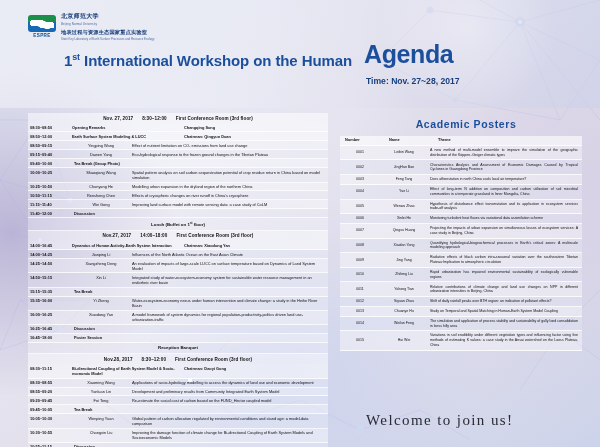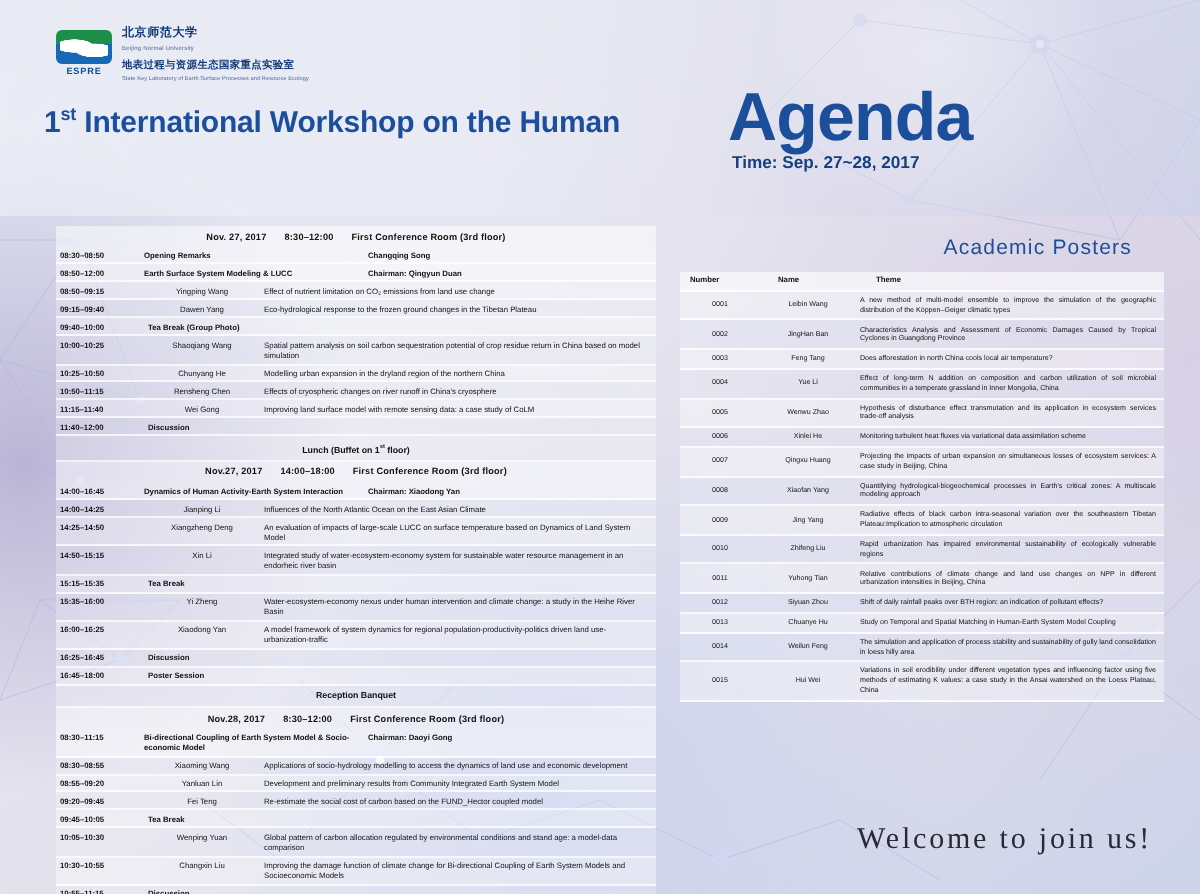--- a/index.html
+++ b/index.html
@@ -42,27 +42,27 @@
       radial-gradient(ellipse at 72% 62%, #fff 0 38%, transparent 40%);
   }
   .logo-espre{font-size:4.6px;font-weight:bold;color:#0a4f8f;letter-spacing:.4px;margin-top:1px;}
   .logo-txt{display:flex;flex-direction:column;gap:1px;}
   .logo-cn1{font-size:6px;color:#123a78;font-weight:bold;letter-spacing:.3px;}
   .logo-en1{font-size:3px;color:#4a6a9a;letter-spacing:.1px;}
   .logo-cn2{font-size:5.2px;color:#123a78;font-weight:bold;letter-spacing:.2px;margin-top:2px;}
   .logo-en2{font-size:2.8px;color:#4a6a9a;letter-spacing:.05px;}
   .title{
     position:absolute;left:22px;top:48px;width:330px;
-    text-align:left;color:#1b4f9c;font-weight:bold;
+    text-align:right;color:#1b4f9c;font-weight:bold;
     font-size:15px;line-height:19px;letter-spacing:-.1px;
   }
   .title sup{font-size:9px;vertical-align:super;}
   .agenda-h{
     position:absolute;left:364px;top:40px;
-    color:#1b4f9c;font-weight:bold;font-size:34px;letter-spacing:-.4px;
+    color:#1b4f9c;font-weight:bold;font-size:25px;letter-spacing:-.4px;
   }
   .agenda-sub{
     position:absolute;left:366px;top:76px;
     color:#16407f;font-weight:bold;font-size:8.6px;line-height:11.6px;
   }
   
   .agenda-tbl{
     position:absolute;left:28px;top:113px;width:300px;
     font-size:3.9px;line-height:5.2px;color:#111;
   }
@@ -82,38 +82,38 @@
   }
   .daybar{
     text-align:center;font-weight:bold;font-size:4.6px;padding:2.6px 0;
     background:rgba(255,255,255,.52);color:#111;letter-spacing:.1px;
   }
   .daybar span{display:inline-block;}
   .daybar .sp{display:inline-block;width:9px;}
   sup.ord{font-size:2.9px;vertical-align:super;}
   
   .posters-h{
-    position:absolute;left:366px;top:118px;width:200px;text-align:right;
-    color:#1b4f9c;font-weight:normal;font-size:10.5px;letter-spacing:.6px;
+    position:absolute;left:366px;top:118px;width:200px;text-align:center;
+    color:#1b4f9c;font-weight:bold;font-size:10.5px;letter-spacing:.6px;
   }
   .ptbl{
     position:absolute;left:340px;top:136px;width:242px;
     font-size:3.55px;line-height:4.7px;color:#111;
   }
   .prow{display:flex;border-bottom:.4px solid rgba(255,255,255,.8);align-items:center;}
   .prow.alt{background:rgba(255,255,255,.40);}
   .prow.plain{background:rgba(232,238,250,.30);}
   .phead{background:rgba(255,255,255,.62);font-weight:bold;font-size:3.9px;}
   .p-num{width:38px;flex:0 0 38px;text-align:center;padding:2.1px 1px;}
   .p-name{width:46px;flex:0 0 46px;text-align:center;padding:2.1px 1px;}
   .p-theme{flex:1;padding:2.1px 4px 2.1px 2px;text-align:justify;}
   .phead .p-num,.phead .p-name{text-align:left;padding-left:5px;}
   .phead .p-theme{text-align:left;}
   .welcome{
-    position:absolute;left:366px;top:412px;width:210px;text-align:right;
+    position:absolute;left:366px;top:412px;width:210px;text-align:left;
     font-family:"Liberation Serif",serif;font-size:15px;color:#2a2a35;letter-spacing:1.4px;
   }
 </style>
 </head>
 <body>
 
 <div class="poster">
 
   <svg class="net" viewBox="0 0 600 447">
     <g stroke="#a8b6e8" stroke-width="0.5" opacity="0.55" fill="none">
@@ -161,21 +161,21 @@
         <div class="logo-en2">State Key Laboratory of Earth Surface Processes and Resource Ecology</div>
       </div>
     </div>
 
     <div class="title">
       <span>1</span><sup>st</sup><span> International Workshop on the Human</span><br>
     </div>
 
     <div class="agenda-h">Agenda</div>
     <div class="agenda-sub">
-      <div>Time: Sep. 27~28, 2017</div>
+      <div>Time: Nov. 27~28, 2017</div>
     </div>
   </div>
 
   <div class="agenda-tbl" id="agenda-table">
       <div class="daybar"><span>Nov. 27, 2017</span><span class="sp"></span><span>8:30–12:00</span><span class="sp"></span><span>First Conference Room (3rd floor)</span></div>
       <div class="row sess">
         <div class="c-time">08:30–08:50</div>
         <div class="c-name">Opening Remarks</div>
         <div class="c-theme">Changqing Song</div>
       </div>

